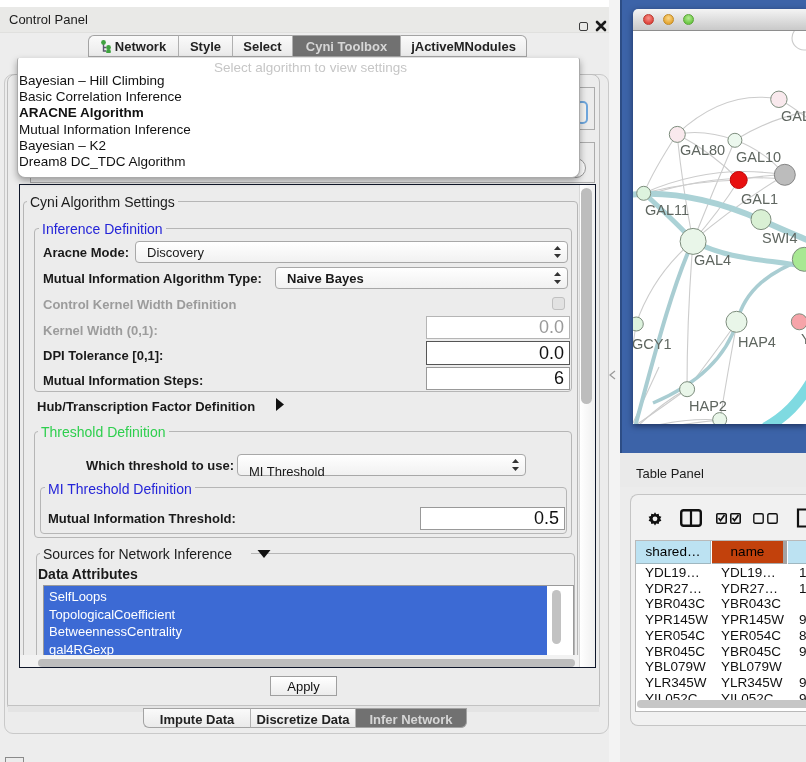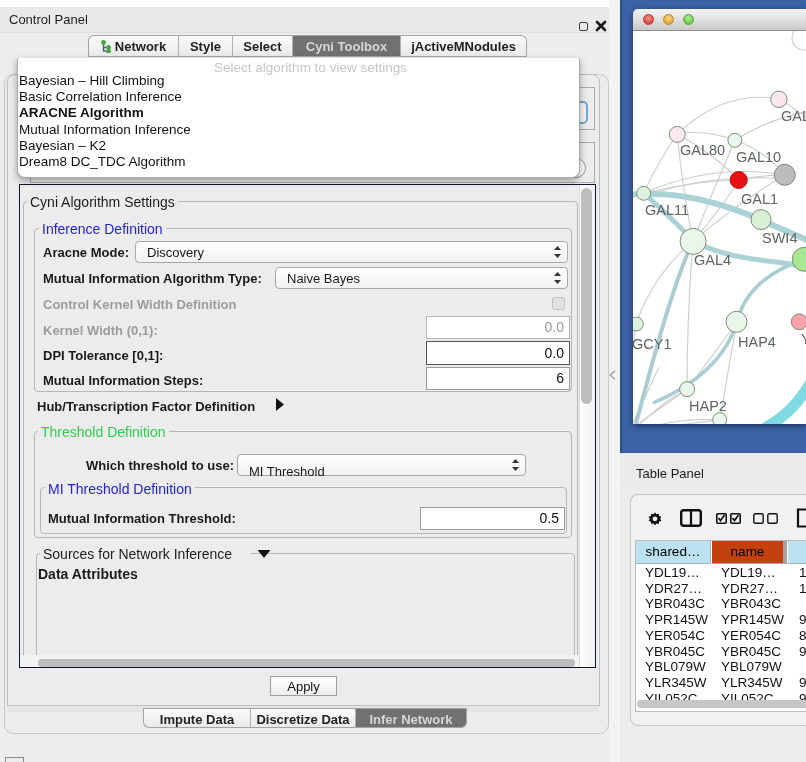--- a/index.html
+++ b/index.html
@@ -4,21 +4,21 @@
 <style>
 * { margin:0; padding:0; box-sizing:border-box; }
 html,body { width:806px; height:762px; overflow:hidden; }
 body { font-family:"Liberation Sans", sans-serif; background:#ededed; position:relative; }
 .abs { position:absolute; }
 
 .grouplab { font-size:14px; background:#ececec; padding:0 3px; }
 .group { position:absolute; border:1px solid #b6b6b6; border-radius:4px; }
 .combo { position:absolute; background:linear-gradient(#ffffff,#f1f1f1); border:1px solid #a8a8a8; border-radius:4px; font-size:13px; color:#1a1a1a; }
 .combo .ar { position:absolute; right:5px; top:50%; margin-top:-7px; width:9px; height:14px; }
-.fld { position:absolute; background:#fff; border:1px solid #999; font-size:14px; text-align:right; color:#111; padding-right:5px; }
+.fld { position:absolute; background:#fff; border:1px solid #999; font-size:18px; text-align:right; color:#111; padding-right:5px; }
 .lab { position:absolute; font-size:13px; font-weight:bold; color:#1a1a1a; white-space:nowrap; }
 .lab.gray { color:#9c9c9c; }
 </style>
 </head>
 <body>
 
 <div class="abs" style="left:0;top:0;width:614px;height:7px;background:#ffffff;"></div>
 
 <div class="abs" style="left:0;top:7px;width:614px;height:26px;background:#e9e9e7;border-bottom:1px solid #e0e0de;">
   <div class="abs" style="left:9px;top:5px;font-size:13px;color:#1c1c1c;">Control Panel</div>
@@ -56,21 +56,21 @@
 
   <div class="lab" style="left:23px;top:60px;">Aracne Mode:</div>
   <div class="combo" style="left:115px;top:56px;width:433px;height:22px;">
       <span style="position:absolute;left:11px;top:3px;">Discovery</span>
       <svg class="ar" width="9" height="14" viewBox="0 0 9 14">
         <path d="M4.5 1 L8 5 L1 5 Z M4.5 13 L8 9 L1 9 Z" fill="#333"></path>
       </svg>
     </div>
 
   <div class="lab" style="left:23px;top:86px;">Mutual Information Algorithm Type:</div>
-  <div class="combo" style="left:255px;top:82px;width:293px;height:22px;">
+  <div class="combo" style="left:255px;top:82px;width:293px;height:22px;font-weight:bold;">
       <span style="position:absolute;left:11px;top:3px;">Naive Bayes</span>
       <svg class="ar" width="9" height="14" viewBox="0 0 9 14">
         <path d="M4.5 1 L8 5 L1 5 Z M4.5 13 L8 9 L1 9 Z" fill="#333"></path>
       </svg>
     </div>
 
   <div class="lab gray" style="left:23px;top:112px;">Control Kernel Width Definition</div>
   <div class="abs" style="left:532px;top:112px;width:13px;height:13px;background:#e2e2e2;border:1px solid #c0c0c0;border-radius:3px;"></div>
 
   <div class="lab gray" style="left:23px;top:138px;">Kernel Width (0,1):</div>
@@ -105,20 +105,25 @@
   <div class="fld" style="left:400px;top:322px;width:145px;height:23px;line-height:21px;">0.5</div>
 
   <div class="group" style="left:16px;top:368px;width:539px;height:150px;"></div>
   <div class="abs grouplab" style="left:20px;top:361px;color:#1c1c1c;">Sources for Network Inference&nbsp;&nbsp;&nbsp;&nbsp;</div>
   <svg class="abs" style="left:237px;top:364px;" width="14" height="10" viewBox="0 0 14 10">
       <path d="M0.5 1 L13.5 1 L7 9 Z" fill="#111"></path>
     </svg>
 
   <div class="lab" style="left:18px;top:381px;font-size:14px;">Data Attributes</div>
 
+  <div class="abs" style="left:23px;top:400px;width:531px;height:73px;background:#fff;border:1px solid #9a9a9a;overflow:hidden;">
+    <div style="position:absolute;left:0;top:0;width:503px;height:71px;background:#3c6ad4;"></div>
+    <div style="position:absolute;left:5px;top:2px;color:#fff;font-size:13px;line-height:17.6px;">SelfLoops<br>TopologicalCoefficient<br>BetweennessCentrality<br>gal4RGexp</div>
+    <div style="position:absolute;left:508px;top:4px;width:8.5px;height:54px;background:#c2c2c2;border-radius:4.5px;"></div>
+  </div>
 
   <div class="abs" style="left:0px;top:470px;width:559px;height:14px;background:#f2f2f2;"></div>
   <div class="abs" style="left:18px;top:474px;width:537px;height:8px;background:#bdbdbd;border-radius:4px;"></div>
 
   <div class="abs" style="left:559px;top:0;width:18px;height:484px;background:linear-gradient(90deg,#ffffff,#ededed);border-left:1px solid #d8d8d8;"></div>
   <div class="abs" style="left:561px;top:3px;width:11px;height:216px;background:#bdbdbd;border-radius:5.5px;"></div>
 </div>
 
 <div class="abs" style="left:17px;top:58px;width:563px;height:120px;background:#ffffff;border:1px solid #aaa;border-top:none;border-radius:2px 2px 8px 8px;box-shadow:0 3px 7px rgba(0,0,0,0.35);z-index:30;">
   <div style="position:absolute;left:0;top:2px;width:100%;text-align:center;font-size:13.5px;color:#c6c6c6;padding-left:24px;">Select algorithm to view settings</div>

